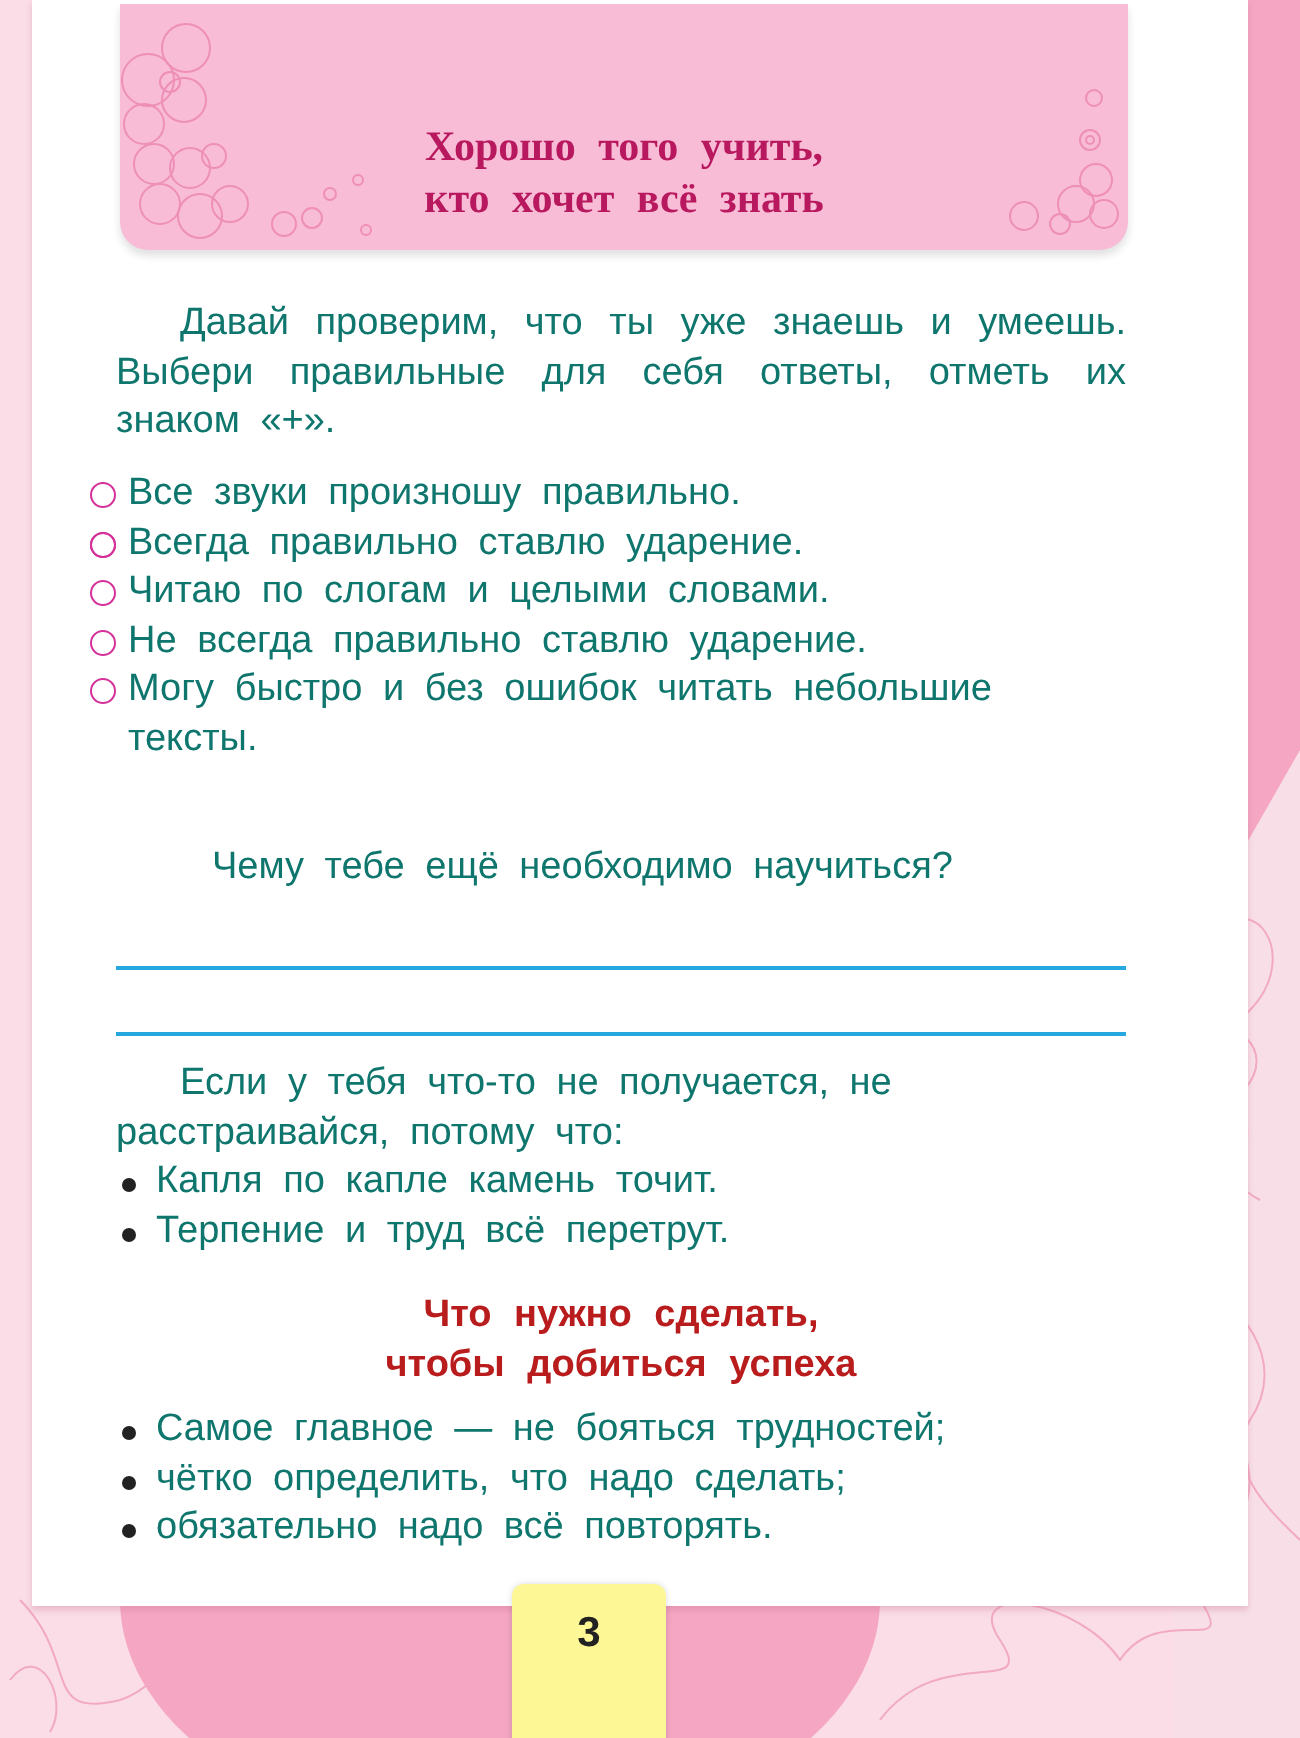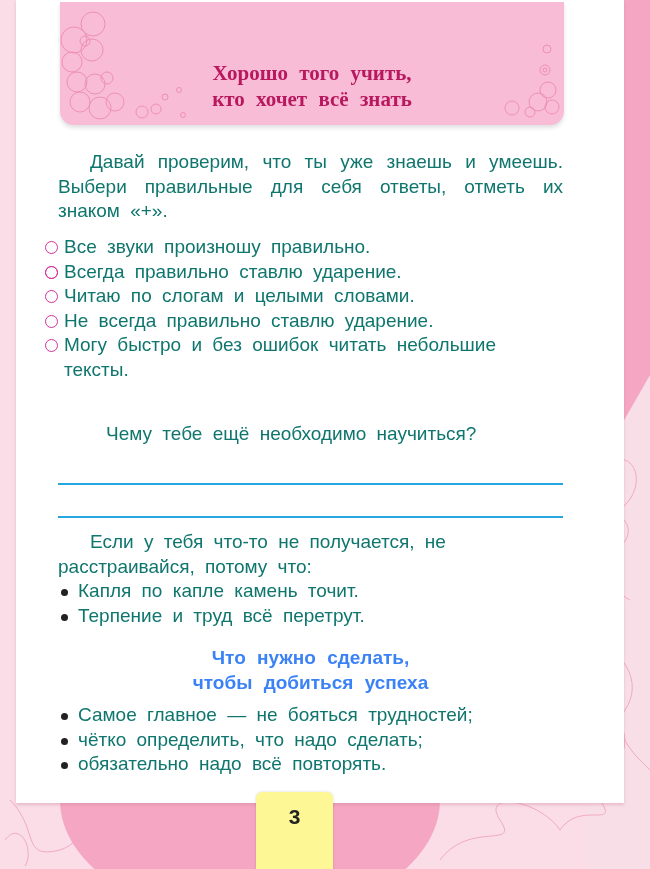--- a/index.html
+++ b/index.html
@@ -62,21 +62,21 @@
   .advice { left: 42px; top: 530px; width: 505px; }
   .advice .indent { display: inline-block; width: 32px; }
   .bullets { margin: 0; padding: 0; list-style: none; }
   .bullets li { position: relative; padding-left: 20px; }
   .bullets li::before {
     content: ""; position: absolute; left: 3px; top: 10px;
     width: 7px; height: 7px; border-radius: 50%; background: #222;
   }
   .subheading {
     position: absolute; left: 42px; top: 646px; width: 505px; text-align: center;
-    font-weight: bold; font-size: 19px; line-height: 24.5px; color: #3b82f6; word-spacing: 6px;
+    font-weight: bold; font-size: 19px; line-height: 24.5px; color: #b91c1c; word-spacing: 6px;
   }
   .tips { left: 42px; top: 703px; width: 505px; }
   .page-num {
     position: absolute; left: 256px; top: 792px; width: 77px; height: 90px;
     background: #fdf795; border-radius: 6px;
     box-shadow: 0 0 3px rgba(0,0,0,0.15);
     text-align: center; font-weight: bold; font-size: 21px; line-height: 22px;
     padding-top: 14px; box-sizing: border-box; color: #222;
   }
 </style>

